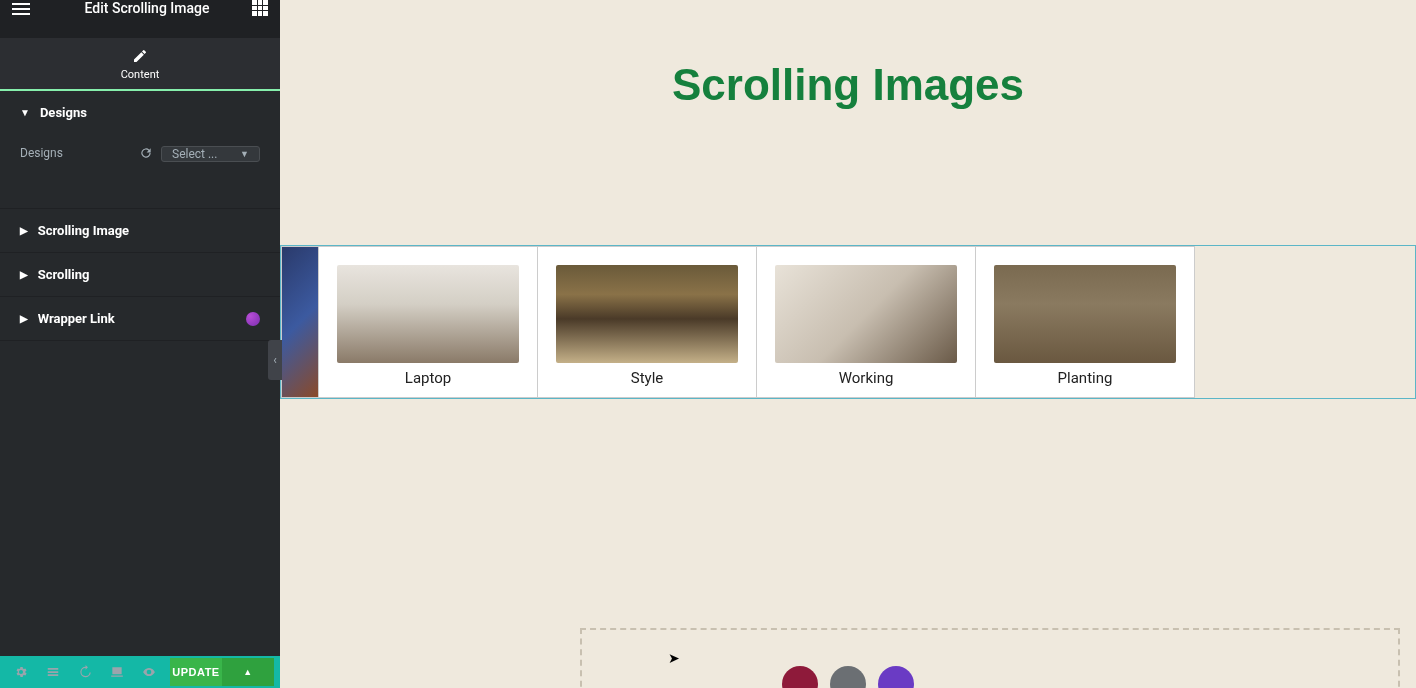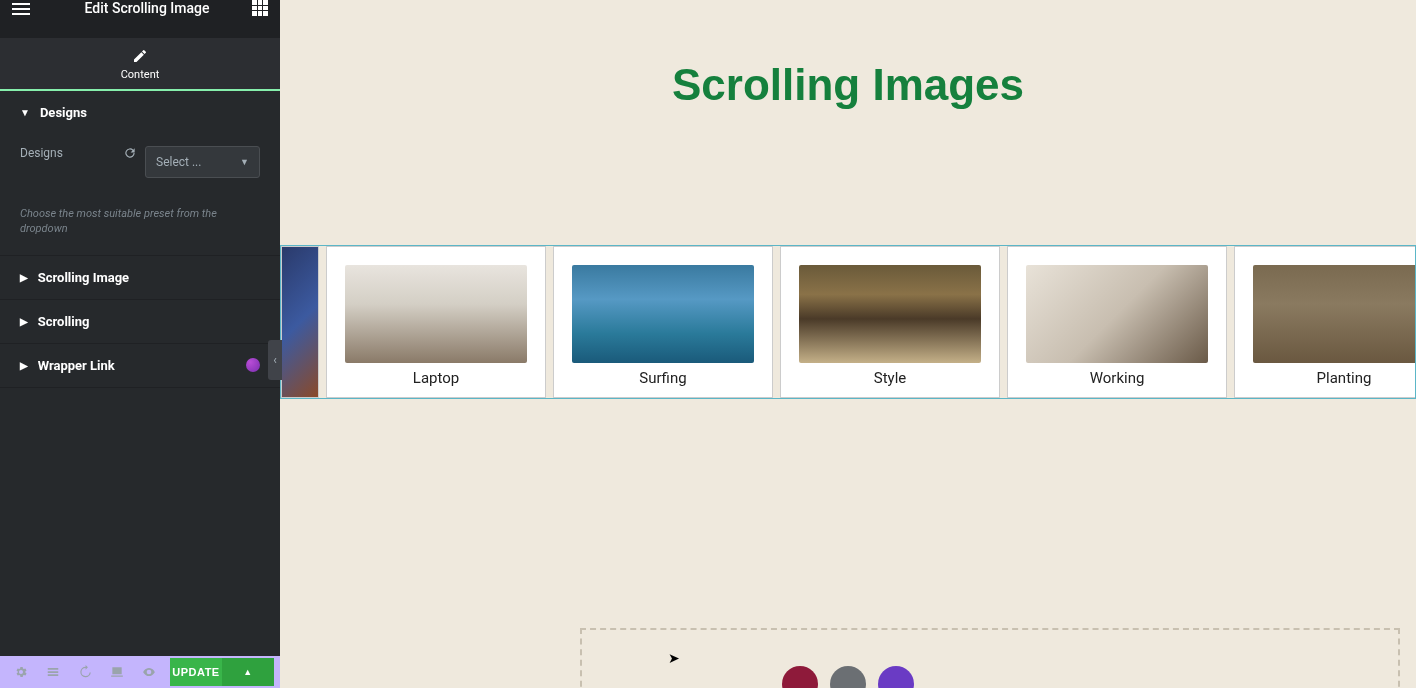--- a/index.html
+++ b/index.html
@@ -21,42 +21,42 @@
 .tab.active svg { fill: #fff; }
 
 .section { border-bottom: 1px solid #1f2124; }
 .section-header { display: flex; align-items: center; padding: 14px 20px; font-size: 13px; font-weight: 700; color: #fff; cursor: pointer; }
 .section-header .caret { margin-right: 10px; font-size: 10px; }
 .section-body { padding: 12px 20px 18px; font-size: 12px; }
 
 .row { display: flex; margin-bottom: 28px; }
 .row label { flex: 1; font-size: 12px; color: #a4afb7; }
 .refresh-icon { width: 14px; height: 14px; margin-right: 8px; cursor: pointer; }
-.select { background: #34383c; border: 1px solid #4a4e52; color: #a4afb7; font-size: 12px; padding: 8px 10px; border-radius: 3px; width: 115px; display: flex; align-items: center; justify-content: space-between; cursor: pointer; }
+.select { background: #34383c; border: 1px solid #4a4e52; color: #a4afb7; font-size: 12px; padding: 0 10px; border-radius: 3px; width: 99px; display: flex; align-items: center; justify-content: space-between; cursor: pointer; }
 .select .arrow { font-size: 9px; }
 .hint { font-style: italic; font-size: 11px; color: #7a848c; line-height: 1.4; }
 
 .wrapper-indicator { width: 14px; height: 14px; border-radius: 50%; background: radial-gradient(circle at 30% 30%, #b84dd6, #7b2eb0); margin-left: auto; }
 
 .collapse-handle { position: absolute; right: -2px; top: 340px; width: 14px; height: 40px; background: #404349; border-radius: 3px 0 0 3px; display: flex; align-items: center; justify-content: center; cursor: pointer; z-index: 10; }
 .collapse-handle::before { content: '‹'; color: #a4afb7; font-size: 12px; }
 
-.sb-footer { margin-top: auto; height: 32px; background: #c4b5fd; display: flex; align-items: center; padding: 0 6px; gap: 2px; justify-content: flex-end; }
+.sb-footer { margin-top: auto; height: 32px; background: #14b8a6; display: flex; align-items: center; padding: 0 6px; gap: 2px; justify-content: flex-end; }
 .sb-footer .fbtn { width: 30px; height: 30px; display: flex; align-items: center; justify-content: center; cursor: pointer; color: #9aa4ac; }
 .sb-footer .fbtn svg { width: 14px; height: 14px; fill: #9aa4ac; }
 .update-btn { flex: 1; margin-left: 4px; display: flex; }
 .update-btn button { flex: 1; background: #39b54a; color: #fff; border: none; font-size: 11px; font-weight: 600; padding: 8px 0; cursor: pointer; letter-spacing: 0.5px; }
 .update-btn .up-arrow { width: 22px; background: #2fa13e; color: #fff; border: none; cursor: pointer; font-size: 9px; }
 
 
 .canvas { flex: 1; height: 100%; background: #efe9dd; position: relative; overflow: hidden; }
 .page-title { text-align: center; font-size: 44px; font-weight: 800; color: #15803d; margin-top: 60px; font-family: Arial, sans-serif; }
 
 .carousel-wrap { margin-top: 135px; border: 1px solid #5bb6c7; padding: 0; }
-.carousel { display: flex; overflow: hidden; gap: 8px; }
+.carousel { display: flex; overflow: hidden; }
 .card { flex: 0 0 220px; background: #fff; border: 1px solid #ccc; margin-left: -1px; padding: 18px 18px 10px; text-align: center; }
 .card.first { flex: 0 0 38px; padding: 0; margin-left: 0; }
 .card .img { width: 100%; height: 98px; border-radius: 2px; }
 .card .cap { margin-top: 6px; font-size: 15px; color: #222; }
 
 
 .img-peek { height: 100%; background: linear-gradient(135deg,#2a3a6b 0%,#3c5aa0 50%,#8a4a2a 100%); }
 .img-laptop { background: linear-gradient(180deg,#e8e4de 0%,#d4cfc5 40%,#8a7a68 100%); }
 .img-surf { background: linear-gradient(180deg,#3a7aa0 0%,#5699c4 35%,#2a7a9a 70%,#1a5a7a 100%); }
 .img-chess { background: linear-gradient(180deg,#6a5a3a 0%,#8a7248 30%,#4a3a28 55%,#c4b088 100%); }
@@ -115,21 +115,20 @@
       <div class="row">
         <label>Designs</label>
         <svg class="refresh-icon" viewBox="0 0 24 24" fill="#a4afb7">
             <path d="M17.65 6.35A8 8 0 1 0 20 12h-2a6 6 0 1 1-1.76-4.24L13 11h7V4l-2.35 2.35z"></path>
           </svg>
         <div class="select">
           <span>Select ...</span>
           <span class="arrow">▼</span>
         </div>
       </div>
-      <div class="hint">Choose the most suitable preset from the dropdown</div>
     </div>
   </div>
 
   <div class="section">
     <div class="section-header">
       <span class="caret">▶</span>
       <span>Scrolling Image</span>
     </div>
   </div>
 
@@ -189,24 +188,20 @@
   <div class="carousel-wrap">
     <div class="carousel">
       <div class="card first">
           <div class="img-peek"></div>
         </div>
       <div class="card">
         <div class="img img-laptop"></div>
         <div class="cap">Laptop</div>
       </div>
       <div class="card">
-        <div class="img img-surf"></div>
-        <div class="cap">Surfing</div>
-      </div>
-      <div class="card">
         <div class="img img-chess"></div>
         <div class="cap">Style</div>
       </div>
       <div class="card">
         <div class="img img-work"></div>
         <div class="cap">Working</div>
       </div>
       <div class="card">
         <div class="img img-plant"></div>
         <div class="cap">Planting</div>

